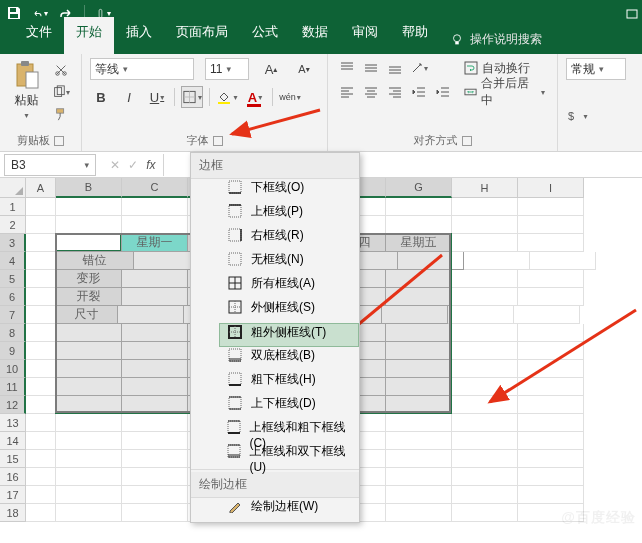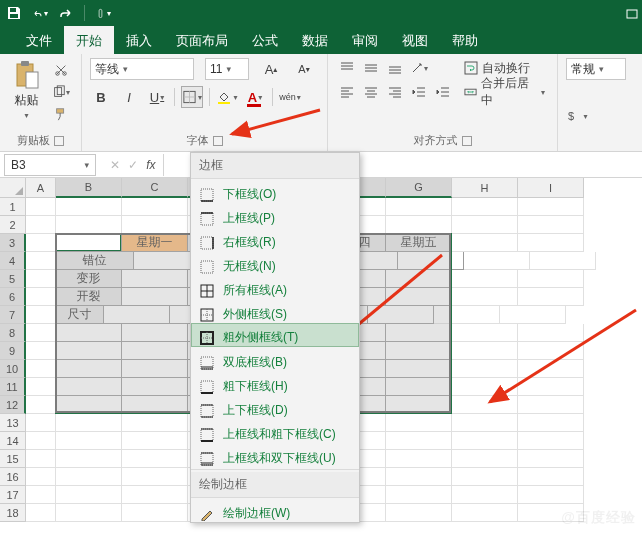--- a/index.html
+++ b/index.html
@@ -5,21 +5,21 @@
 * { margin:0; padding:0; box-sizing:border-box; font-family:"Microsoft YaHei","Segoe UI",sans-serif; }
 body { background:#fff; font-size:12px; color:#333; overflow:hidden; width:642px; height:543px; position:relative; }
 
 
 .titlebar { height:26px; background:#0e6236; display:flex; align-items:center; padding:0 6px; gap:10px; }
 .titlebar .ico { width:16px; height:16px; color:#fff; display:flex; align-items:center; justify-content:center; font-size:14px; }
 .titlebar .sep { width:1px; height:16px; background:rgba(255,255,255,.25); }
 
 
 .tabs { height:28px; background:#0e6236; display:flex; align-items:flex-end; padding-left:14px; gap:0; color:#fff; }
-.tab { padding:6px 12px 4px; font-size:13px; cursor:pointer; }
+.tab { padding:6px 12px 13px; font-size:13px; cursor:pointer; }
 .tab.active { background:#f3f3f3; color:#0e6236; }
 .tabs .search { display:flex; align-items:center; gap:6px; padding:6px 10px; color:#e6e6e6; }
 .tabs .bulb { width:14px; height:14px; }
 
 
 .ribbon { height:98px; background:#f3f3f3; border-bottom:1px solid #d4d4d4; display:flex; }
 .group { border-right:1px solid #dadada; padding:4px 8px 0 8px; display:flex; flex-direction:column; justify-content:space-between; position:relative; }
 .group-label { text-align:center; font-size:11px; color:#666; padding:2px 0 3px; display:flex; align-items:center; justify-content:center; gap:4px; }
 .group-label .launcher { width:10px; height:10px; border:1px solid #9a9a9a; position:relative; }
 .group-label .launcher::after { content:""; position:absolute; right:-1px; bottom:-1px; width:4px; height:4px; border-right:1px solid #9a9a9a; border-bottom:1px solid #9a9a9a; }
@@ -76,21 +76,21 @@
 .sel-rect { position:absolute; border:2px solid #217346; pointer-events:none; }
 .sel-fill { position:absolute; background:rgba(180,180,180,.35); pointer-events:none; }
 .active-cell { position:absolute; background:#fff; border:1px solid #217346; pointer-events:none; }
 
 
 .tbl-border { position:absolute; border:2px solid #7b7b7b; pointer-events:none; }
 
 
 .dropdown { position:absolute; width:170px; background:#f3f3f3; border:1px solid #c7c7c7; box-shadow:2px 2px 6px rgba(0,0,0,.25); z-index:50; }
 .dropdown .section-title { padding:4px 8px; font-size:12px; color:#666; background:#ececec; border-bottom:1px solid #dadada; }
-.dd-item { height:24px; display:flex; align-items:flex-end; gap:8px; padding:0 8px; font-size:12px; color:#15803d; cursor:pointer; }
+.dd-item { height:24px; display:flex; align-items:flex-start; gap:8px; padding:0 8px; font-size:12px; color:#000000; cursor:pointer;margin-left:28px; }
 .dd-item.hover { background:#c9e0cf; border:1px solid #8fba9a; height:24px; padding:0 7px; }
 .dd-item .ico-slot { width:16px; height:16px; display:flex; align-items:center; justify-content:center; }
 .dd-item .ico-slot svg { width:14px; height:14px; }
 .dd-sep { height:1px; background:#dadada; margin:2px 0; }
 
 
 .arrow-red { position:absolute; pointer-events:none; }
 
 .watermark { position:absolute; right:6px; bottom:16px; font-size:14px; color:rgba(0,0,0,0.06); font-weight:bold; letter-spacing:1px; }
 
@@ -133,22 +133,28 @@
 </div>
 
 <div class="tabs">
   <div class="tab">文件</div>
   <div class="tab active">开始</div>
   <div class="tab">插入</div>
   <div class="tab">页面布局</div>
   <div class="tab">公式</div>
   <div class="tab">数据</div>
   <div class="tab">审阅</div>
-  <div class="tab">视图</div>
   <div class="tab">帮助</div>
+  <div class="search">
+    <svg class="bulb" viewBox="0 0 16 16">
+        <circle cx="8" cy="6" r="4" fill="none" stroke="#fff"></circle>
+        <rect x="6" y="10" width="4" height="3" fill="#fff"></rect>
+      </svg>
+    <span>操作说明搜索</span>
+  </div>
 </div>
 
 <div class="ribbon">
 
   <div class="group" style="width:82px">
     <div class="clipboard-main">
       <div class="paste-big">
         <svg viewBox="0 0 26 30">
             <rect x="3" y="4" width="16" height="22" fill="#d9b36c" stroke="#b08b3e"></rect>
             <rect x="7" y="1" width="8" height="5" rx="1" fill="#888"></rect>
@@ -401,21 +407,21 @@
         <div class="cell" style="width: 66px;"></div>
         <div class="cell" style="width: 66px;"></div>
         <div class="cell" style="width: 66px;"></div>
         <div class="cell" style="width: 66px;"></div>
         <div class="cell" style="width: 66px;"></div>
         <div class="cell" style="width: 66px;"></div>
       </div>
       <div class="cell-row">
         <div class="cell" style="width: 30px;"></div>
         <div class="cell" style="width: 66px; background: rgb(230, 230, 230); border-right: 1px solid rgb(154, 154, 154); border-bottom: 1px solid rgb(154, 154, 154);">区分</div>
-        <div class="cell" style="width: 66px; background: #fdba74; border-right: 1px solid rgb(154, 154, 154); border-bottom: 1px solid rgb(154, 154, 154);">星期一</div>
+        <div class="cell" style="width: 66px; background: #5eead4; border-right: 1px solid rgb(154, 154, 154); border-bottom: 1px solid rgb(154, 154, 154);">星期一</div>
         <div class="cell" style="width: 66px; background: rgb(230, 230, 230); border-right: 1px solid rgb(154, 154, 154); border-bottom: 1px solid rgb(154, 154, 154);"></div>
         <div class="cell" style="width: 66px; background: rgb(230, 230, 230); border-right: 1px solid rgb(154, 154, 154); border-bottom: 1px solid rgb(154, 154, 154);"></div>
         <div class="cell" style="width: 66px; background: rgb(230, 230, 230); border-right: 1px solid rgb(154, 154, 154); border-bottom: 1px solid rgb(154, 154, 154);">星期四</div>
         <div class="cell" style="width: 66px; background: rgb(230, 230, 230); border-right: 1px solid rgb(154, 154, 154); border-bottom: 1px solid rgb(154, 154, 154);">星期五</div>
         <div class="cell" style="width: 66px;"></div>
         <div class="cell" style="width: 66px;"></div>
       </div>
       <div class="cell-row">
         <div class="cell" style="width: 30px;"></div>
         <div class="cell" style="width: 78px; border-right: 1px solid rgb(154, 154, 154); border-bottom: 1px solid rgb(154, 154, 154); background: rgb(230, 230, 230);">错位</div>
@@ -444,21 +450,21 @@
         <div class="cell" style="width: 66px; border-right: 1px solid rgb(154, 154, 154); border-bottom: 1px solid rgb(154, 154, 154);"></div>
         <div class="cell" style="width: 66px; border-right: 1px solid rgb(154, 154, 154); border-bottom: 1px solid rgb(154, 154, 154);"></div>
         <div class="cell" style="width: 66px; border-right: 1px solid rgb(154, 154, 154); border-bottom: 1px solid rgb(154, 154, 154);"></div>
         <div class="cell" style="width: 66px; border-right: 1px solid rgb(154, 154, 154); border-bottom: 1px solid rgb(154, 154, 154);"></div>
         <div class="cell" style="width: 66px; border-right: 1px solid rgb(154, 154, 154); border-bottom: 1px solid rgb(154, 154, 154);"></div>
         <div class="cell" style="width: 66px;"></div>
         <div class="cell" style="width: 66px;"></div>
       </div>
       <div class="cell-row">
         <div class="cell" style="width: 30px;"></div>
-        <div class="cell" style="width: 48px; border-right: 1px solid rgb(154, 154, 154); border-bottom: 1px solid rgb(154, 154, 154); background: rgb(230, 230, 230);">尺寸</div>
+        <div class="cell" style="width: 62px; border-right: 1px solid rgb(154, 154, 154); border-bottom: 1px solid rgb(154, 154, 154); background: rgb(230, 230, 230);">尺寸</div>
         <div class="cell" style="width: 66px; border-right: 1px solid rgb(154, 154, 154); border-bottom: 1px solid rgb(154, 154, 154);"></div>
         <div class="cell" style="width: 66px; border-right: 1px solid rgb(154, 154, 154); border-bottom: 1px solid rgb(154, 154, 154);"></div>
         <div class="cell" style="width: 66px; border-right: 1px solid rgb(154, 154, 154); border-bottom: 1px solid rgb(154, 154, 154);"></div>
         <div class="cell" style="width: 66px; border-right: 1px solid rgb(154, 154, 154); border-bottom: 1px solid rgb(154, 154, 154);"></div>
         <div class="cell" style="width: 66px; border-right: 1px solid rgb(154, 154, 154); border-bottom: 1px solid rgb(154, 154, 154);"></div>
         <div class="cell" style="width: 66px;"></div>
         <div class="cell" style="width: 66px;"></div>
       </div>
       <div class="cell-row">
         <div class="cell" style="width: 30px;"></div>

